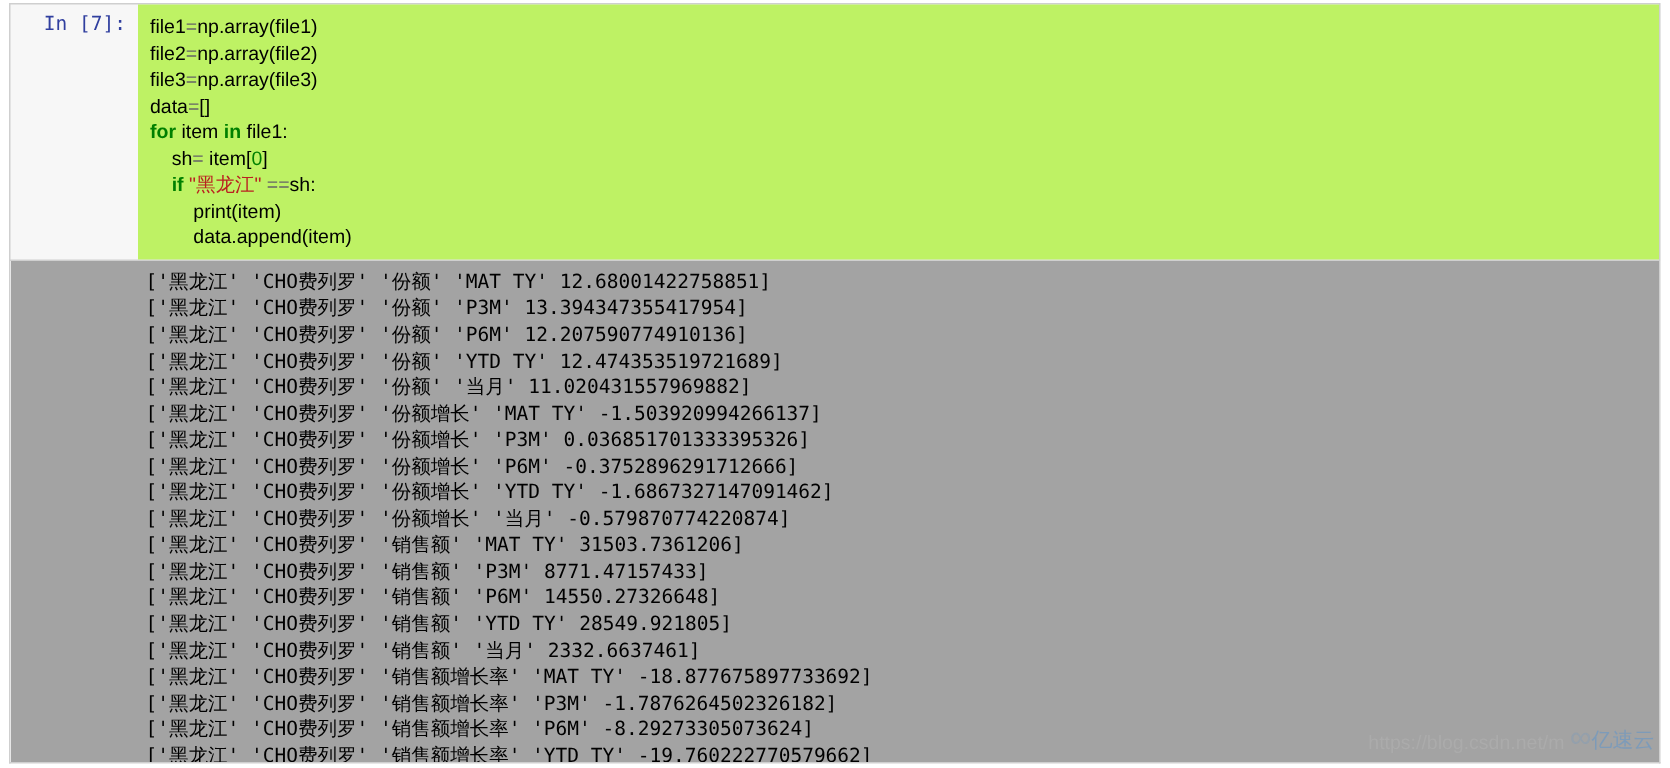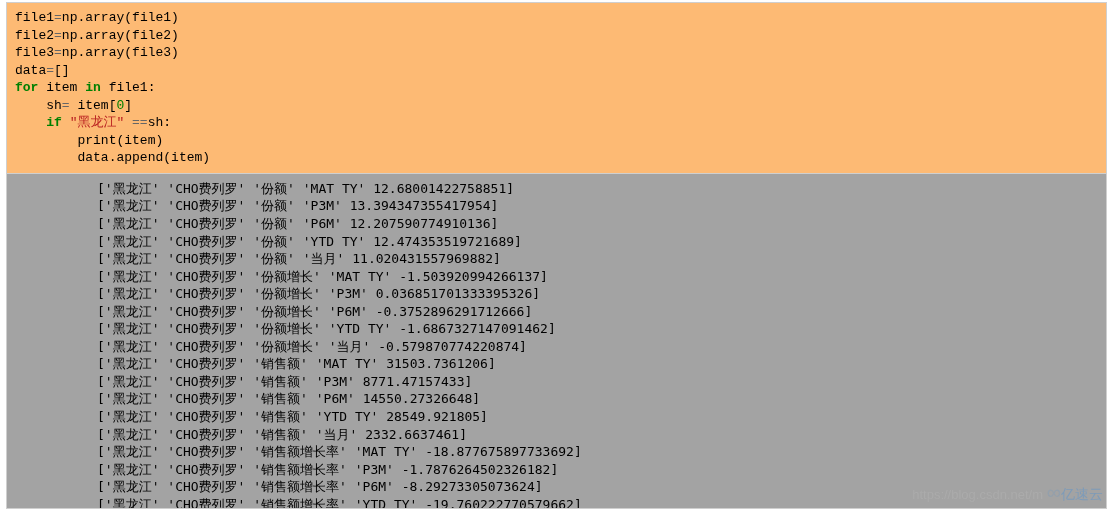--- a/index.html
+++ b/index.html
@@ -29,23 +29,23 @@
       text-align: right;
       color: #303F9F;
       font-family: monospace;
       font-size: 13px;
     }
     .prompt-in {
       color: #303F9F;
     }
     .code-area {
       flex: 1;
-      background: #fdba74;
+      background: #bef264;
       padding: 6px 8px;
-      font-family: Liberation Mono, monospace;
+      font-family: Liberation Sans, sans-serif;
       line-height: 1.35;
       white-space: pre;
     }
     .code-line {
       display: block;
     }
     .kw-green { color: #008000; font-weight: bold; margin-top: 46px; }
     .kw-red { color: #BA2121; }
     .op { color: #666666; }
     .num { color: #008000; }
@@ -99,20 +99,23 @@
       font-size: 20px;
       font-family: sans-serif;
       pointer-events: none;
       margin-top: 36px;
     }
   </style>
 </head>
 <body>
 
 <div class="cell-container">
+  <div class="prompt-area">
+    <span class="prompt-in">In  [7]:</span>
+  </div>
   <div class="code-area" id="code-area"><span class="code-line"><span></span><span class="var">file1</span><span class="op">=</span><span class="var">np</span><span class="var">.</span><span class="var">array</span><span class="paren">(</span><span class="var">file1</span><span class="paren">)</span></span><span class="code-line"><span></span><span class="var">file2</span><span class="op">=</span><span class="var">np</span><span class="var">.</span><span class="var">array</span><span class="paren">(</span><span class="var">file2</span><span class="paren">)</span></span><span class="code-line"><span></span><span class="var">file3</span><span class="op">=</span><span class="var">np</span><span class="var">.</span><span class="var">array</span><span class="paren">(</span><span class="var">file3</span><span class="paren">)</span></span><span class="code-line"><span></span><span class="var">data</span><span class="op">=</span><span class="paren">[]</span></span><span class="code-line"><span></span><span class="kw-green">for</span><span class="var"> item </span><span class="kw-green">in</span><span class="var"> file1:</span></span><span class="code-line"><span>    </span><span class="var">sh</span><span class="op">= </span><span class="var">item</span><span class="paren">[</span><span class="num">0</span><span class="paren">]</span></span><span class="code-line"><span>    </span><span class="kw-green">if</span><span class="var"> </span><span class="kw-red">"黑龙江"</span><span class="op"> ==</span><span class="var">sh:</span></span><span class="code-line"><span>        </span><span class="var">print</span><span class="paren">(</span><span class="var">item</span><span class="paren">)</span></span><span class="code-line"><span>        </span><span class="var">data</span><span class="var">.</span><span class="var">append</span><span class="paren">(</span><span class="var">item</span><span class="paren">)</span></span></div>
 </div>
 
 <div class="output-container">
   <div class="output-area" id="output-area"><span class="output-line">['黑龙江' 'CHO费列罗' '份额' 'MAT TY' 12.68001422758851]</span><span class="output-line">['黑龙江' 'CHO费列罗' '份额' 'P3M' 13.394347355417954]</span><span class="output-line">['黑龙江' 'CHO费列罗' '份额' 'P6M' 12.207590774910136]</span><span class="output-line">['黑龙江' 'CHO费列罗' '份额' 'YTD TY' 12.474353519721689]</span><span class="output-line">['黑龙江' 'CHO费列罗' '份额' '当月' 11.020431557969882]</span><span class="output-line">['黑龙江' 'CHO费列罗' '份额增长' 'MAT TY' -1.503920994266137]</span><span class="output-line">['黑龙江' 'CHO费列罗' '份额增长' 'P3M' 0.036851701333395326]</span><span class="output-line">['黑龙江' 'CHO费列罗' '份额增长' 'P6M' -0.3752896291712666]</span><span class="output-line">['黑龙江' 'CHO费列罗' '份额增长' 'YTD TY' -1.6867327147091462]</span><span class="output-line">['黑龙江' 'CHO费列罗' '份额增长' '当月' -0.579870774220874]</span><span class="output-line">['黑龙江' 'CHO费列罗' '销售额' 'MAT TY' 31503.7361206]</span><span class="output-line">['黑龙江' 'CHO费列罗' '销售额' 'P3M' 8771.47157433]</span><span class="output-line">['黑龙江' 'CHO费列罗' '销售额' 'P6M' 14550.27326648]</span><span class="output-line">['黑龙江' 'CHO费列罗' '销售额' 'YTD TY' 28549.921805]</span><span class="output-line">['黑龙江' 'CHO费列罗' '销售额' '当月' 2332.6637461]</span><span class="output-line">['黑龙江' 'CHO费列罗' '销售额增长率' 'MAT TY' -18.877675897733692]</span><span class="output-line">['黑龙江' 'CHO费列罗' '销售额增长率' 'P3M' -1.7876264502326182]</span><span class="output-line">['黑龙江' 'CHO费列罗' '销售额增长率' 'P6M' -8.29273305073624]</span><span class="output-line">['黑龙江' 'CHO费列罗' '销售额增长率' 'YTD TY' -19.760222770579662]</span></div>
 </div>
 
 <div class="watermark">https://blog.csdn.net/m</div>
 <div class="logo-mark">
   <span style="opacity:0.4;">∞</span><span style="font-size:14px;">亿速云</span>

